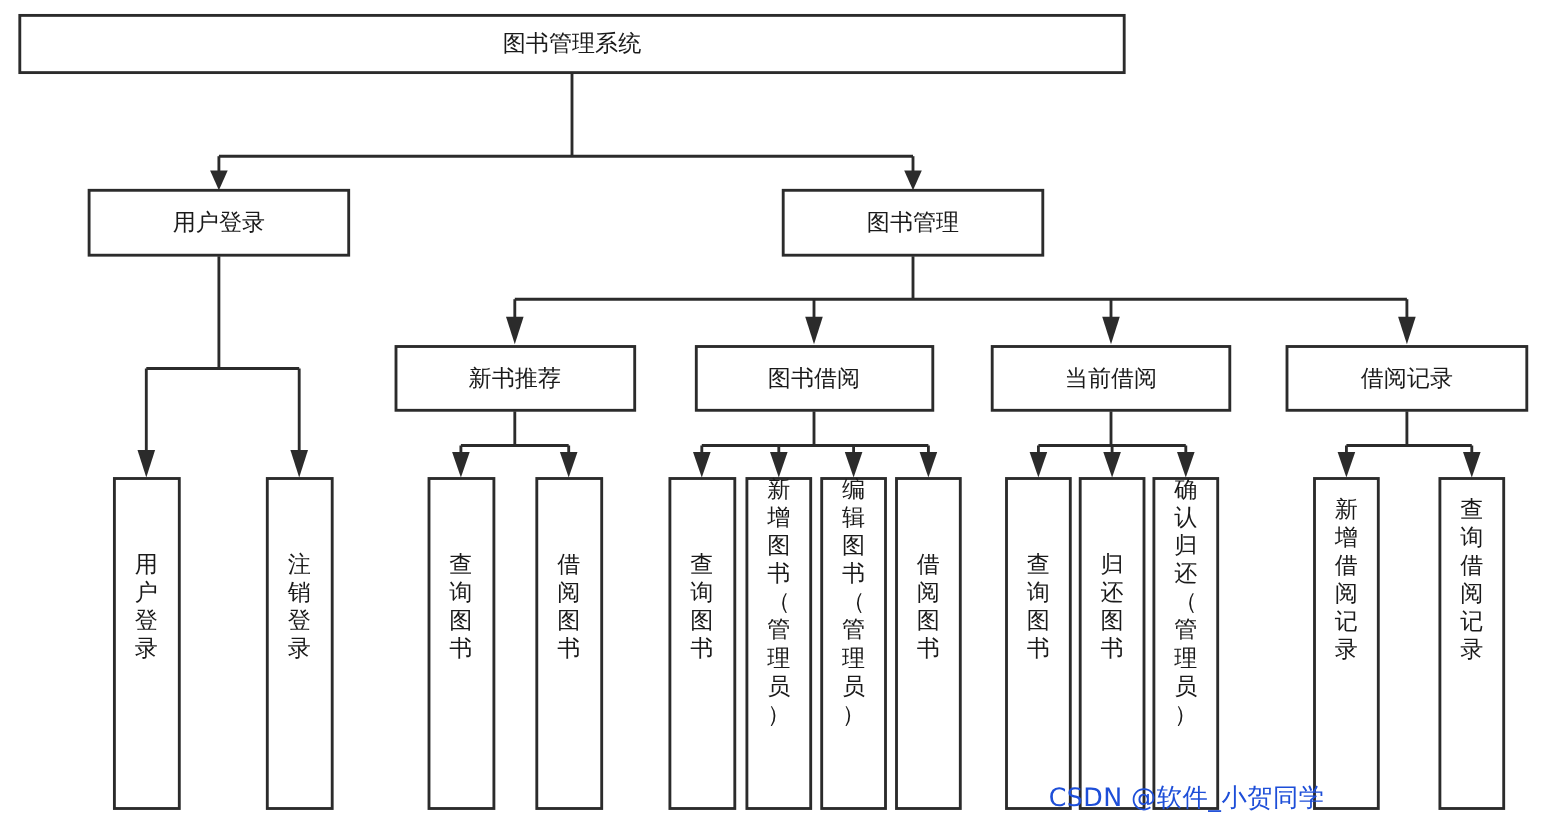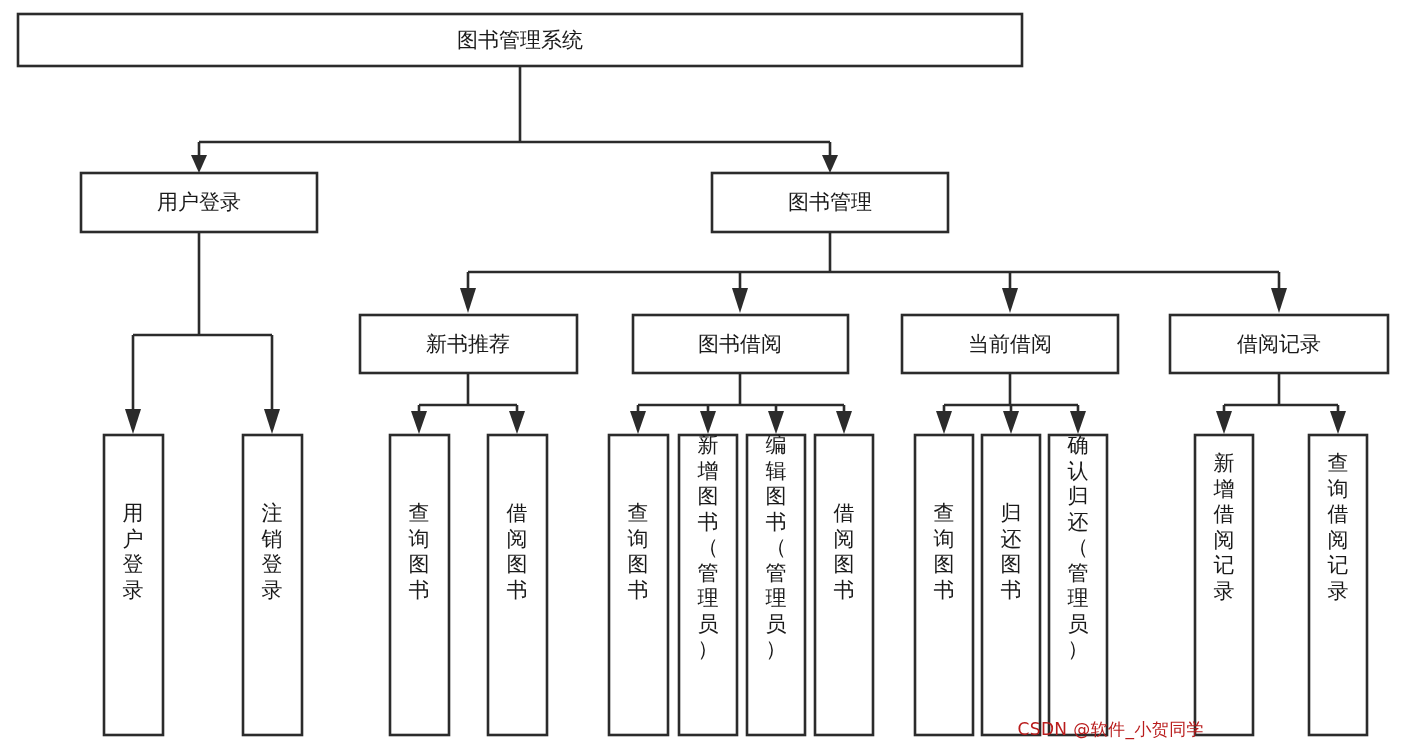--- a/index.html
+++ b/index.html
@@ -53,22 +53,22 @@
     font-family: "DejaVu Sans", "Liberation Sans", sans-serif;
     font-size: 21px;
     fill: #1a1a1a;
     text-anchor: middle;
   }
   .watermark {
     position: absolute;
     right: 8px;
     bottom: 6px;
     font-family: "DejaVu Sans", "Liberation Sans", sans-serif;
-    font-size: 17px;
-    color: #b91c1c;
+    font-size: 23px;
+    color: #1d4ed8;
     white-space: nowrap;
     letter-spacing: 0.4px;
     margin-left: 26px;
   }
 </style>
 </head>
 <body>
 
 <div id="diagram-root">
 

